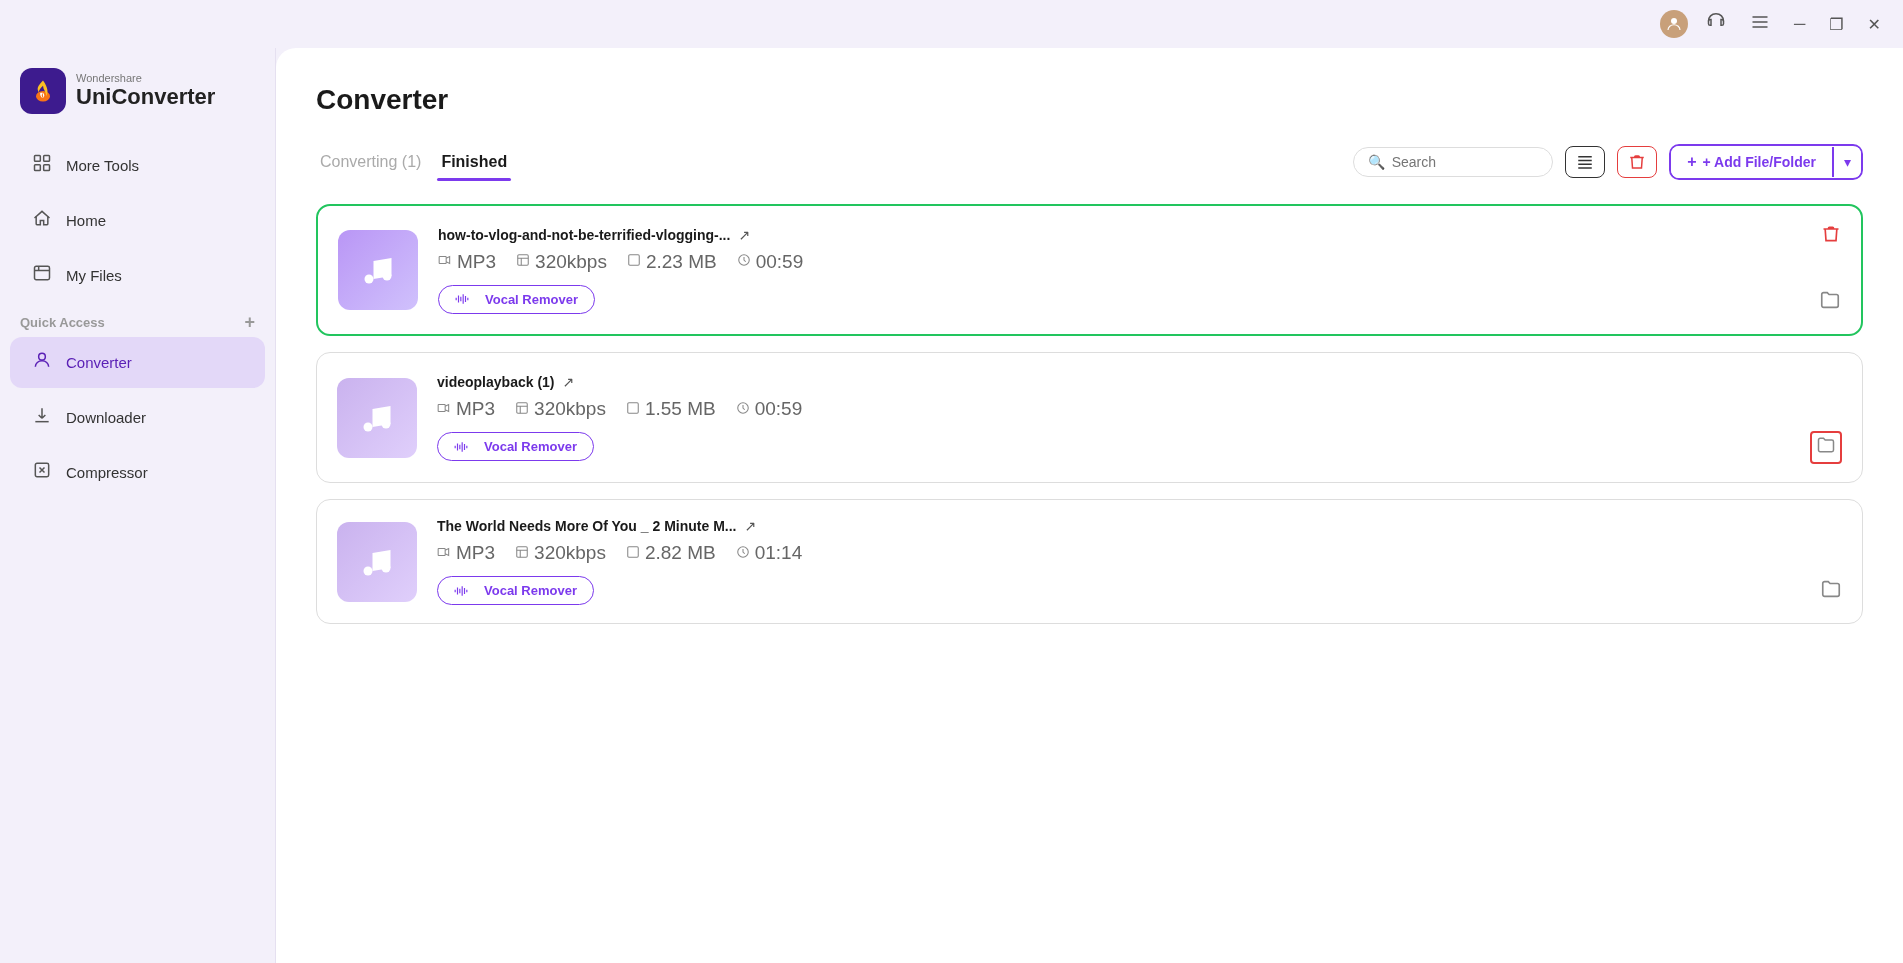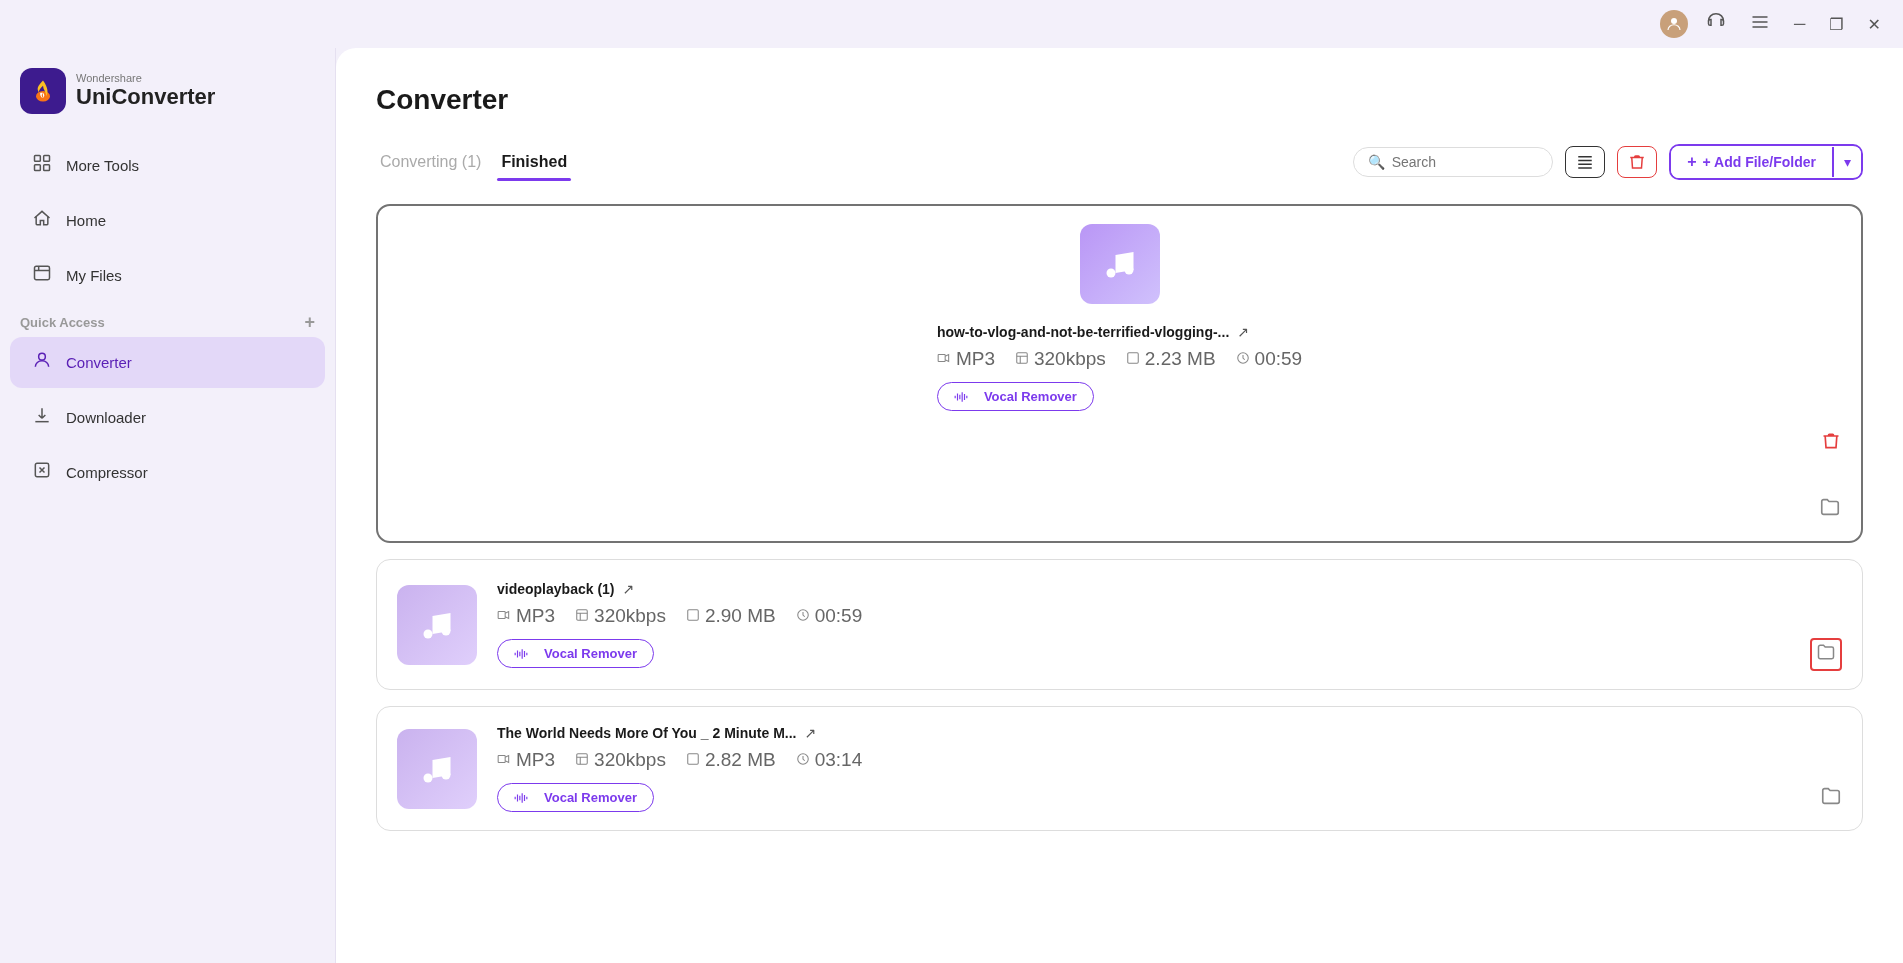--- a/index.html
+++ b/index.html
@@ -23,21 +23,21 @@
     }
 
     .app-layout {
       display: flex;
       flex: 1;
       overflow: hidden;
     }
 
     
     .sidebar {
-      width: 336px;
+      width: 276px;
       background: #f3f0fa;
       padding: 12px 0;
       display: flex;
       flex-direction: column;
       flex-shrink: 0;
       border-right: 1px solid #e5e0f0;
     }
     .sidebar-logo {
       display: flex;
       align-items: center;
@@ -138,21 +138,21 @@
     .file-list { display: flex; flex-direction: column; gap: 16px; }
 
     .file-card {
       display: flex; align-items: center;
       border: 1.5px solid #ddd; border-radius: 14px;
       padding: 18px 20px;
       background: #fff;
       position: relative;
       gap: 20px;
     }
-    .file-card.highlighted { border: 2px solid #737373; flex-direction: column; }
+    .file-card.highlighted { border: 2px solid #22c55e; }
 
     .file-thumb {
       width: 80px; height: 80px; border-radius: 12px;
       background: linear-gradient(135deg, #7c3aed88, #a78bfa88);
       display: flex; align-items: center; justify-content: center;
       flex-shrink: 0; font-size: 32px; color: white;
     }
     .file-thumb.dim { background: linear-gradient(135deg, #9b6fe088, #c4a5f888); }
 
     .file-info { flex: 1; }
@@ -442,21 +442,21 @@
                   </svg>
               </span>
               <span>320kbps</span>
             </div>
             <div class="file-meta-item">
               <span class="meta-icon">
                 <svg width="14" height="14" viewBox="0 0 24 24" fill="none" stroke="#888" stroke-width="1.8">
                     <path d="M5 3h14a2 2 0 012 2v14a2 2 0 01-2 2H5a2 2 0 01-2-2V5a2 2 0 012-2z"></path>
                   </svg>
               </span>
-              <span>2.90 MB</span>
+              <span>1.55 MB</span>
             </div>
             <div class="file-meta-item">
               <span class="meta-icon">
                 <svg width="14" height="14" viewBox="0 0 24 24" fill="none" stroke="#888" stroke-width="1.8">
                     <circle cx="12" cy="12" r="9"></circle>
                     <path d="M12 7v5l3 3"></path>
                   </svg>
               </span>
               <span>00:59</span>
             </div>
@@ -518,21 +518,21 @@
               </span>
               <span>2.82 MB</span>
             </div>
             <div class="file-meta-item">
               <span class="meta-icon">
                 <svg width="14" height="14" viewBox="0 0 24 24" fill="none" stroke="#888" stroke-width="1.8">
                     <circle cx="12" cy="12" r="9"></circle>
                     <path d="M12 7v5l3 3"></path>
                   </svg>
               </span>
-              <span>03:14</span>
+              <span>01:14</span>
             </div>
           </div>
           <button class="vocal-btn">
             <svg width="14" height="14" viewBox="0 0 24 24" fill="none" stroke="#7c3aed" stroke-width="2">
                 <path d="M2 10v4M6 6v12M10 8v8M14 4v16M18 7v10M22 10v4"></path>
               </svg>
             <span>Vocal Remover</span>
           </button>
         </div>
         <div class="card-actions">

